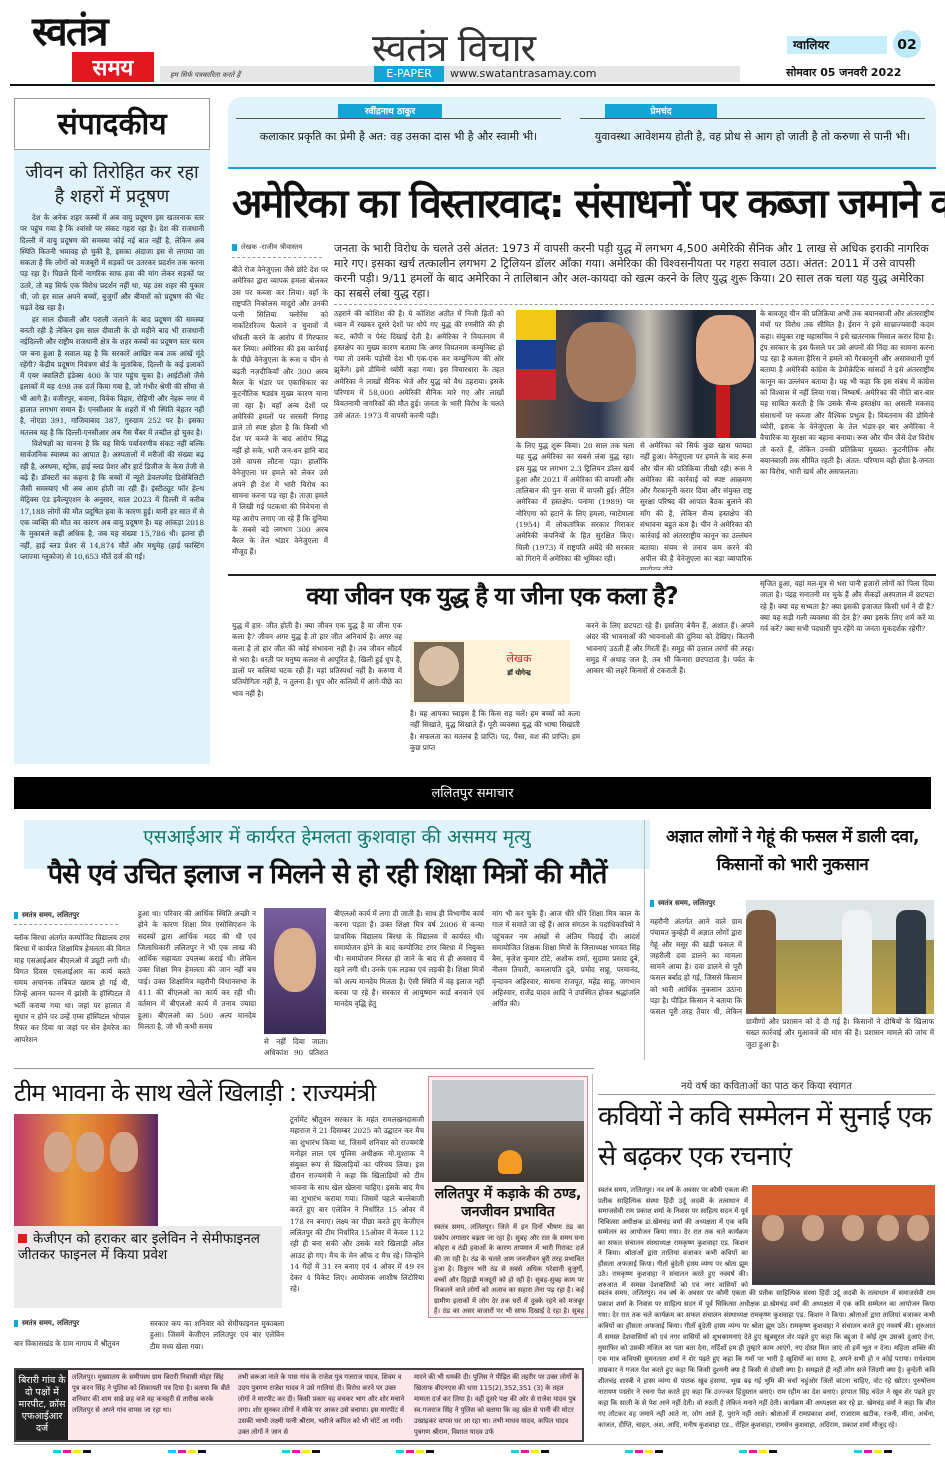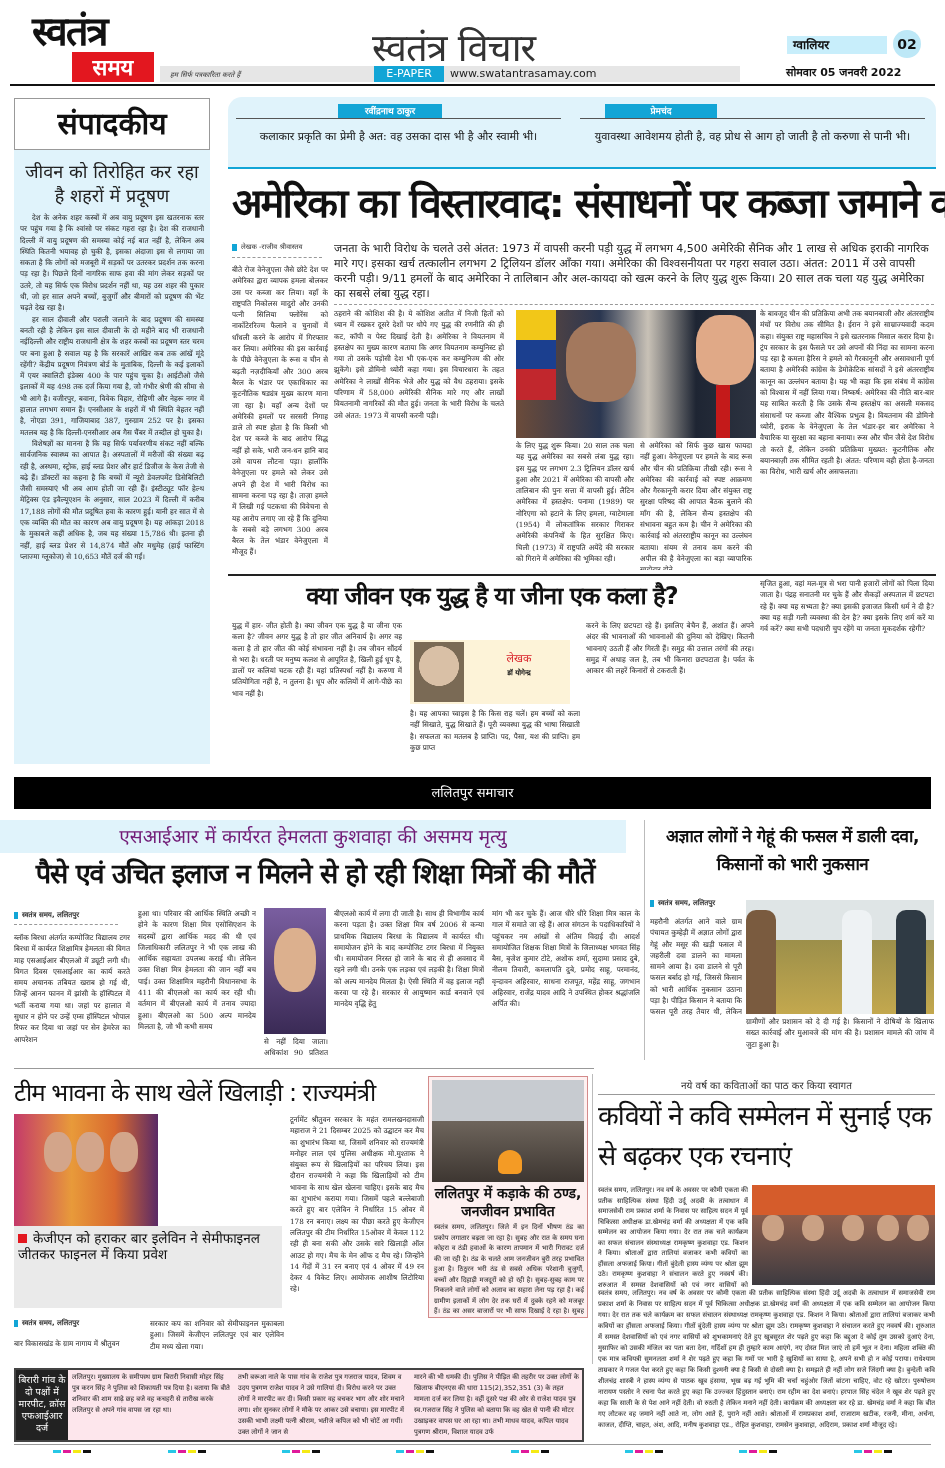--- a/index.html
+++ b/index.html
@@ -40,22 +40,22 @@
 .photo1 .f2{position:absolute;left:180px;top:5px;width:58px;height:70px;border-radius:40%;background:#e0a987}
 .photo1 .tie{position:absolute;left:200px;top:75px;width:14px;height:53px;background:#c41a1a}
 .sec-rule{height:2px;background:#222}
 .q2-head{left:232px;top:578px;width:520px;font-size:24px;font-weight:900;text-align:center;line-height:36px;color:#111;letter-spacing:-1px}
 .lekhak{left:410px;top:640px;width:160px;height:64px;background:#fdf3d8}
 .lekhak-photo{left:414px;top:642px;width:50px;height:60px;background:radial-gradient(circle at 50% 40%,#d9c0a6 0 45%,#7a6a55 46%)}
 .lekhak-label{left:474px;top:650px;width:90px;font-size:11px;color:#d9232b;text-align:center}
 .lekhak-name{left:474px;top:668px;width:90px;font-size:7px;font-weight:bold;text-align:center}
 
 .lp-bar{left:14px;top:777px;width:917px;height:32px;background:#000;color:#fff;font-size:13px;text-align:center;line-height:32px}
-.hl-sub{left:0;top:820px;width:626px;height:33px;background:#e0f3fb;font-size:19px;text-align:center;line-height:33px;color:#701a75}
-.hl-main{left:2px;top:856px;width:626px;font-size:27px;font-weight:900;text-align:center;line-height:36px;letter-spacing:-1px;white-space:nowrap}
+.hl-sub{left:24px;top:820px;width:626px;height:49px;background:#e0f3fb;font-size:19px;text-align:center;line-height:33px;color:#0f766e}
+.hl-main{left:14px;top:856px;width:626px;font-size:27px;font-weight:900;text-align:center;line-height:36px;letter-spacing:-1px;white-space:nowrap}
 .v-div{width:1px;background:#bbb}
 .right-head{left:650px;top:822px;width:285px;font-size:17px;font-weight:bold;line-height:28px;text-align:center;letter-spacing:-.5px}
 .dateline{font-size:7px;font-weight:bold;color:#333}
 .dateline:before{content:"";display:inline-block;width:4px;height:7px;background:#12a5d6;margin-right:4px;vertical-align:middle}
 .photo-woman{left:152px;top:907px;width:110px;height:128px;background:linear-gradient(#7a5ea0,#3a2a55);overflow:hidden}
 .photo-woman .face{position:absolute;left:30px;top:20px;width:50px;height:64px;border-radius:45%;background:#dcb08e}
 .photo-field{left:746px;top:900px;width:188px;height:114px;background:linear-gradient(#dfe5e6 0 35%,#9c8f4a 35%,#c3a84e 100%)}
 .photo-field .p{position:absolute;top:10px;width:30px;height:104px;background:#2f3a44;border-radius:10px 10px 0 0}
 
 .team-head{left:14px;top:1075px;width:410px;font-size:24px;line-height:36px;letter-spacing:-1px;white-space:nowrap}

